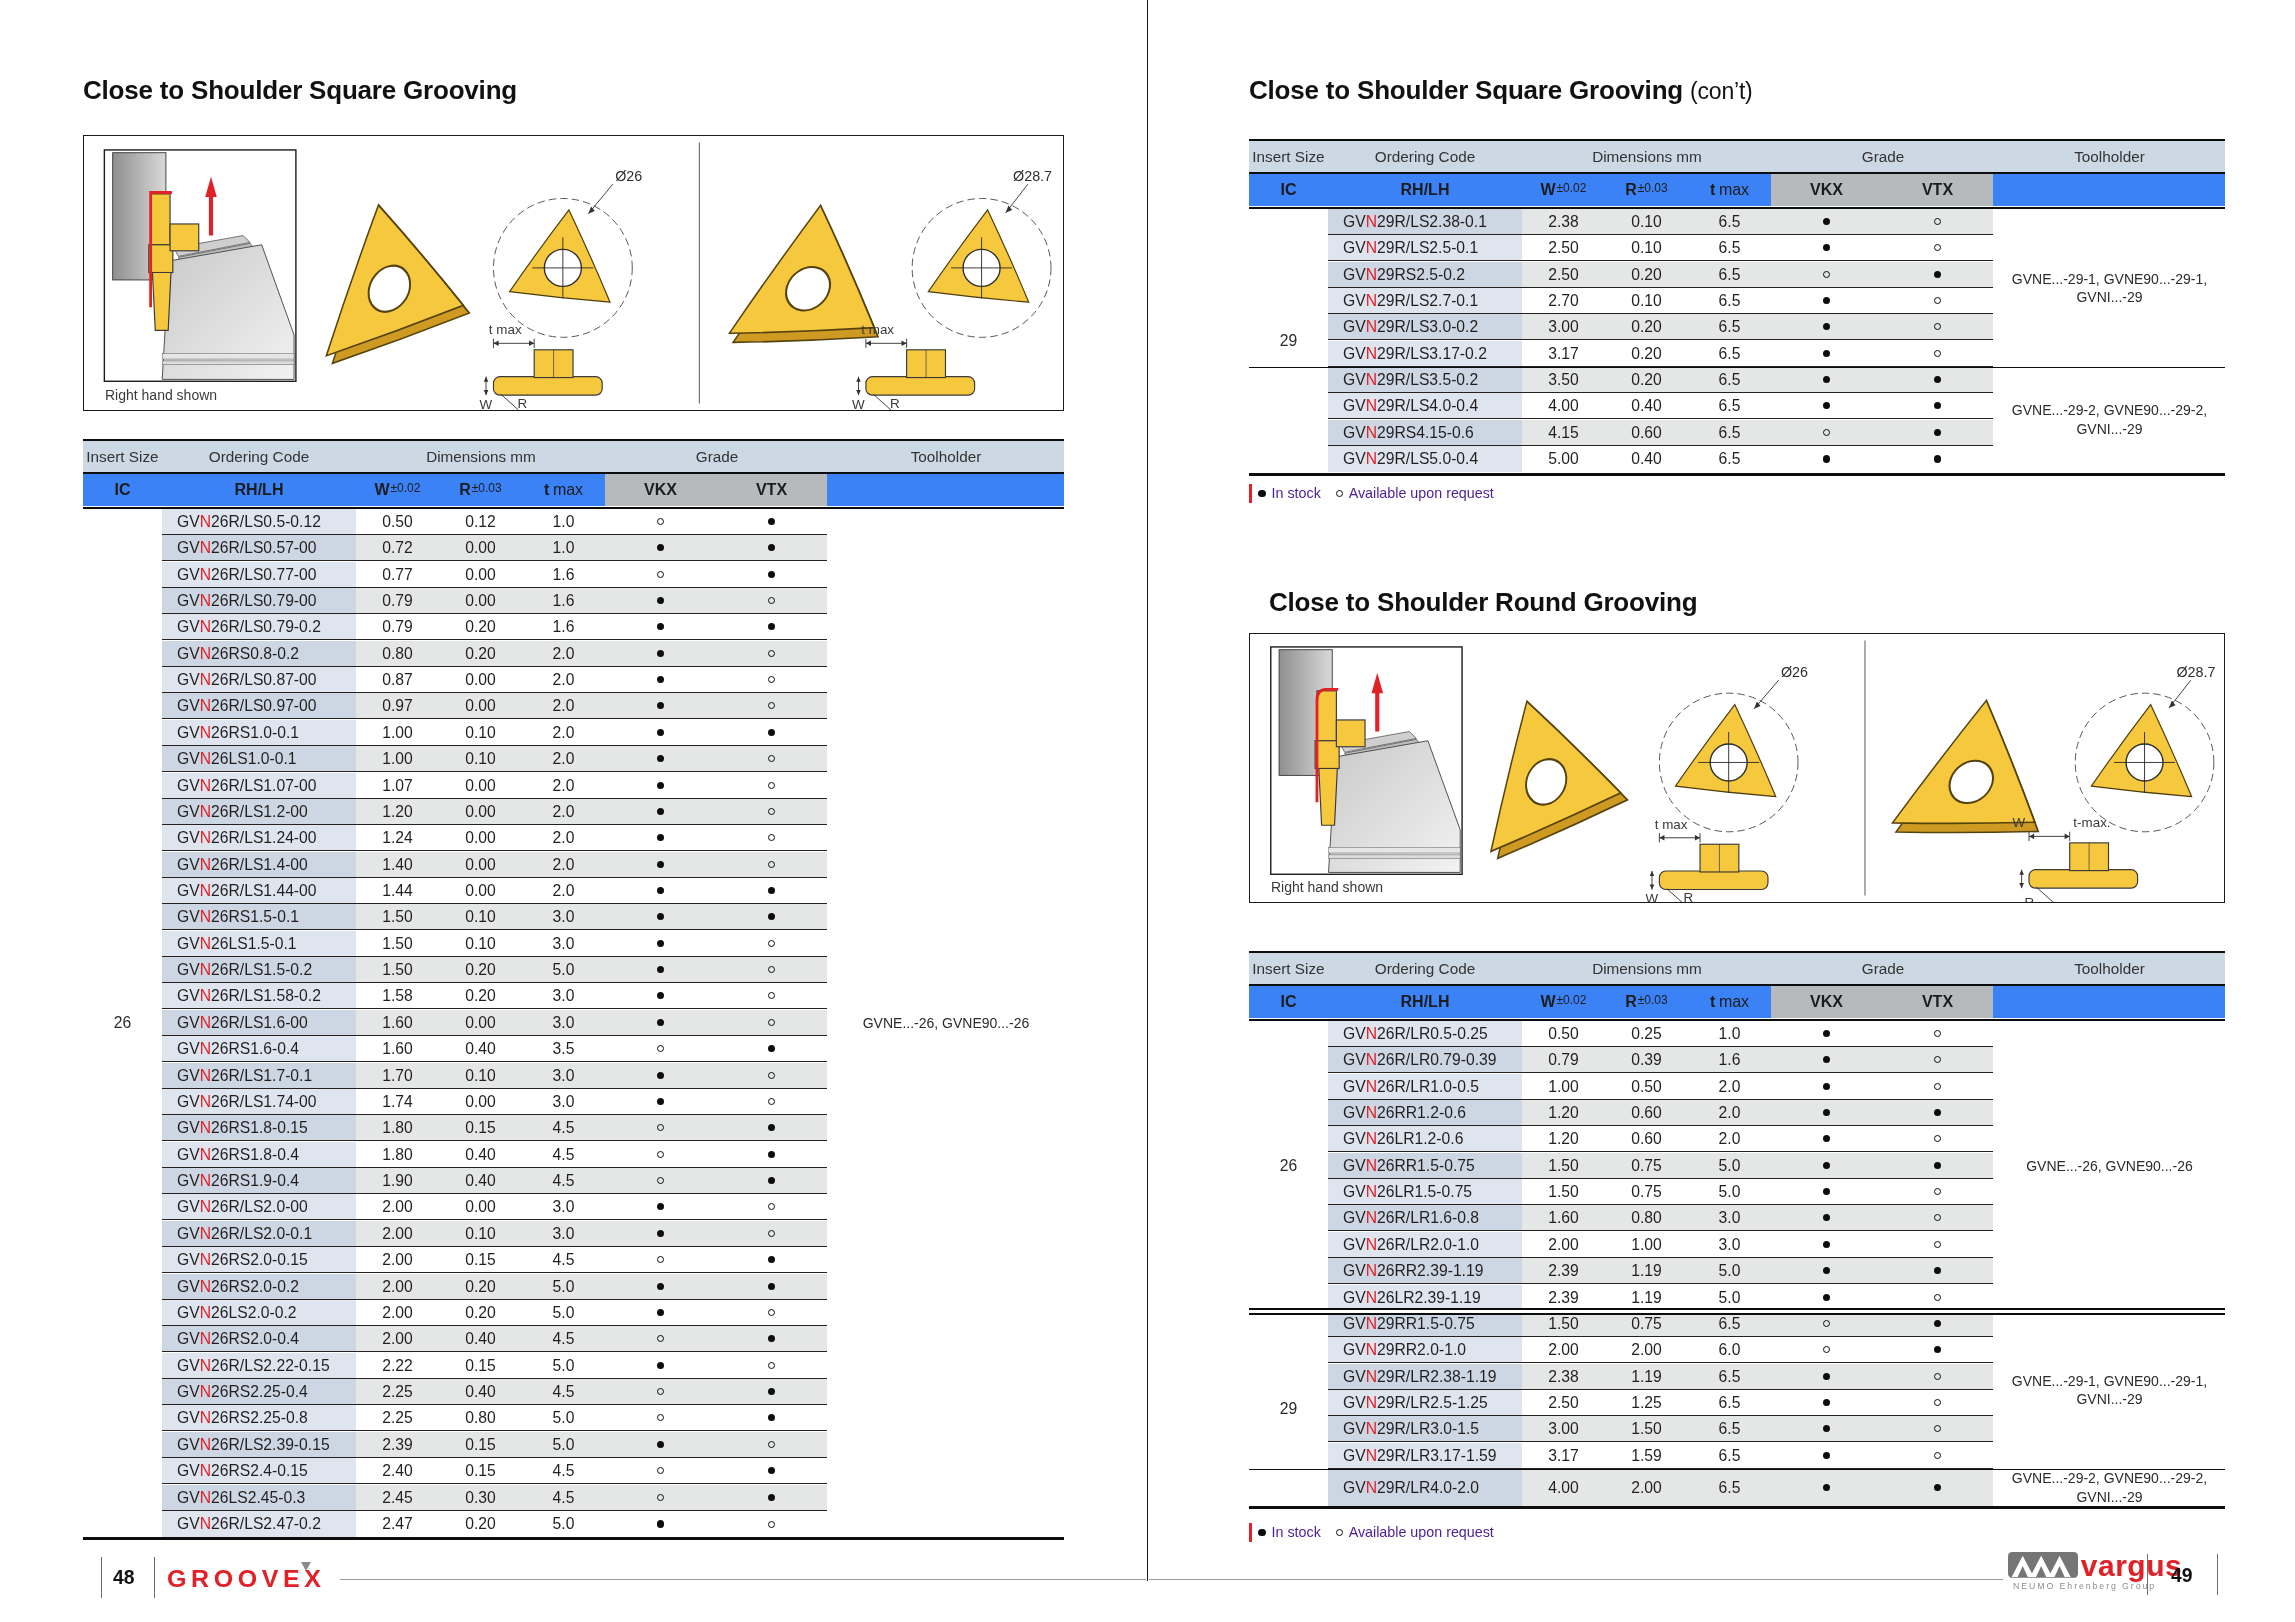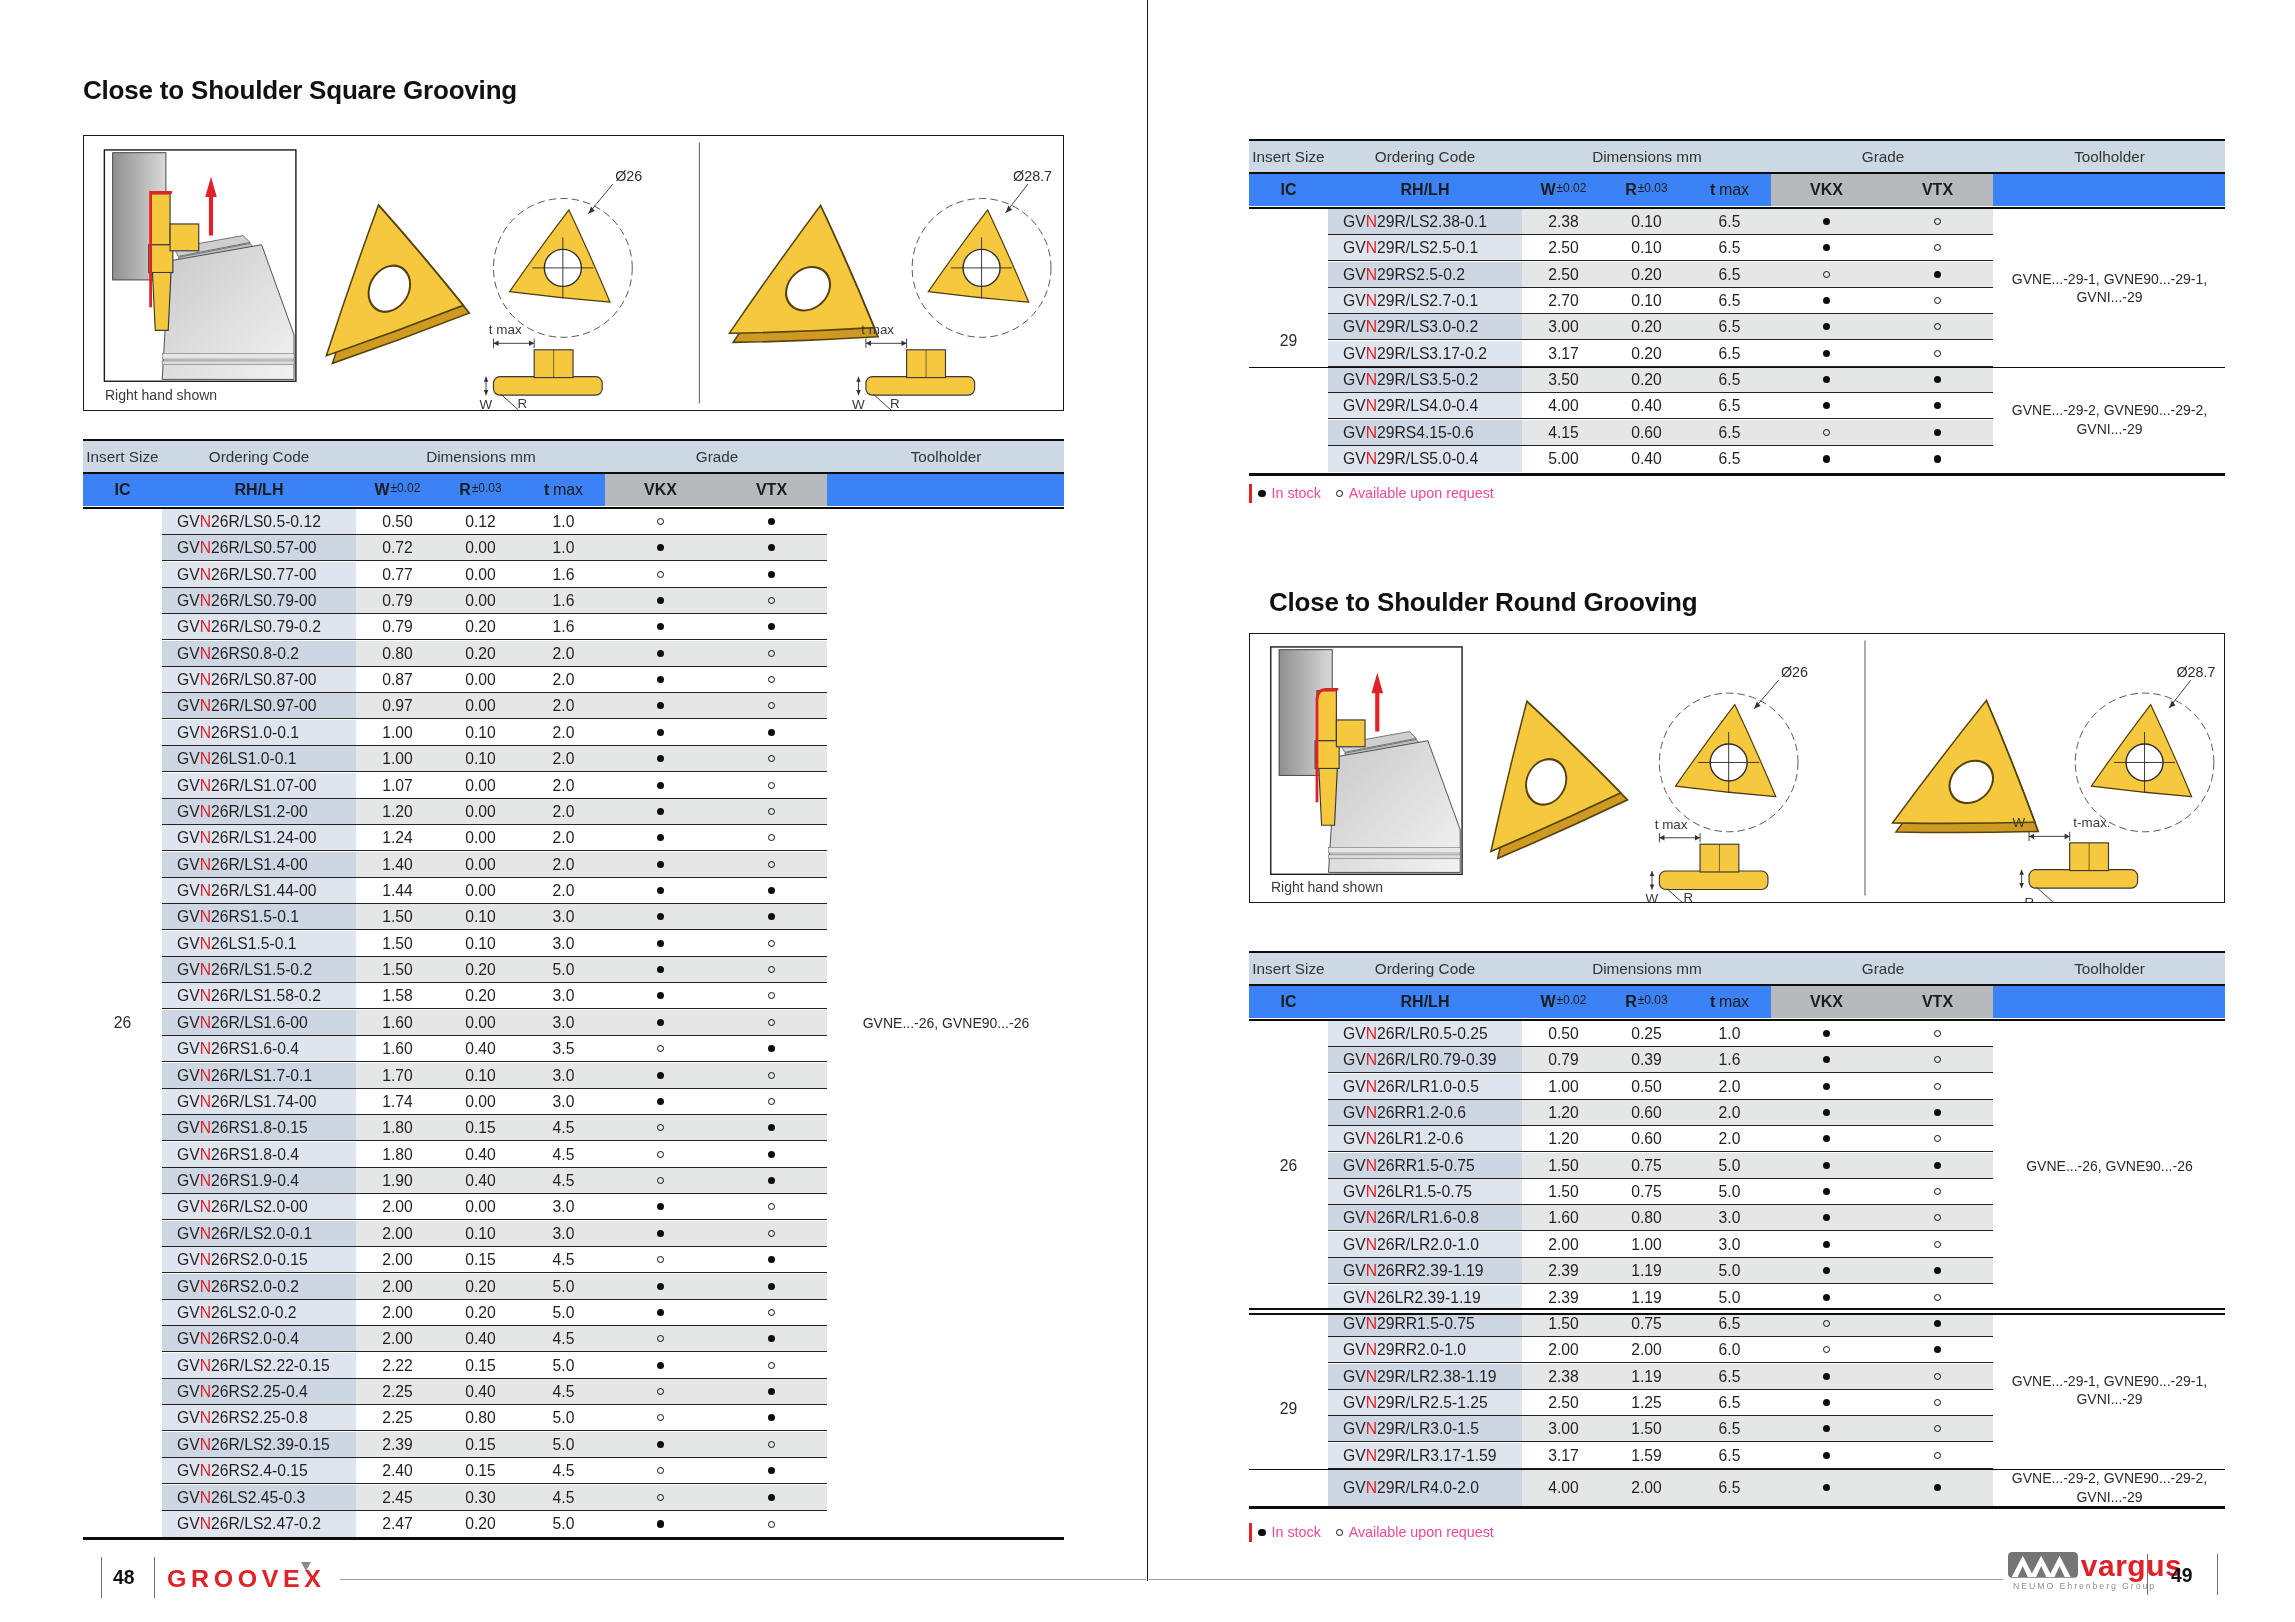--- a/index.html
+++ b/index.html
@@ -32,21 +32,21 @@
   .dot-f{width:7.4px;height:7.4px;border-radius:50%;background:#0d0d0d;}
   .dot-o{width:7px;height:7px;border-radius:50%;border:1.4px solid #0d0d0d;background:transparent;box-sizing:border-box;}
   .size-label,.th-label{position:absolute;display:flex;align-items:center;justify-content:center;
       font-size:15.7px;color:#2b2b2b;text-align:center;}
   .th-label{font-size:14px;line-height:18.5px;}
   .sep{position:absolute;left:0;width:100%;background:#0d0d0d;}
   .dsep{position:absolute;left:0;width:100%;background:#fff;}
   .dsep::before,.dsep::after{content:"";position:absolute;left:0;width:100%;height:1.9px;background:#0d0d0d;}
   .dsep::before{top:0;} .dsep::after{bottom:0;}
   
-  .legend{position:absolute;display:flex;align-items:center;gap:6px;font-size:14.3px;color:#ec4899;}
+  .legend{position:absolute;display:flex;align-items:center;gap:6px;font-size:14.3px;color:#4c1d95;}
   .legend .rbar{width:3.2px;height:18.5px;background:#e02128;}
   .legend .dot-f,.legend .dot-o{flex:0 0 auto;}
   .legend .gap{width:2.8px;}
   
   .f-rule{position:absolute;height:1.4px;background:#9b9b9b;}
   .f-vbar{position:absolute;width:1.4px;background:#6f6f6f;}
   .f-num{position:absolute;font-size:19.4px;font-weight:700;color:#111;}
   .groovex{position:absolute;font-size:25px;font-weight:800;letter-spacing:4.6px;color:#e02128;transform:scaleY(0.92);}
   .groovex-tri{position:absolute;width:0;height:0;border-left:5.1px solid transparent;border-right:5.1px solid transparent;border-top:9.3px solid #8a8a8a;}
   .vargus{position:absolute;display:flex;align-items:flex-end;gap:2.8px;}
@@ -895,20 +895,24 @@
       <div class="tbar" style="top: 1098px; height: 2.8px;"></div>
     </div>
 
   <div class="f-vbar" style="left:101px;top:1557px;height:41px;"></div>
   <div class="f-num" style="left:113px;top:1566px;">48</div>
   <div class="f-vbar" style="left:154px;top:1557px;height:41px;"></div>
   <div class="groovex" style="left:167px;top:1565px;">GROOVEX</div>
   <div class="groovex-tri" style="left:301px;top:1562px;"></div>
   <div class="f-rule" style="left:340px;top:1579px;width:806px;"></div>
 
+  <div class="abs title" style="left:1249px;top:75px;">
+    <span>Close to Shoulder Square Grooving</span>
+    <span class="suffix">(con’t)</span>
+  </div>
 
   <div id="tbl-cont" class="cat-table" style="left:1249px;top:139px;width:976px;height:336px;">
       <div class="tbar" style="top: 0px; height: 2.3px;"></div>
       <div class="trow thead1" style="top: 2.3px; height: 31px;">
         <div class="hcell" style="width: 79px;">Insert Size</div>
         <div class="hcell" style="width: 194px;">Ordering Code</div>
         <div class="hcell" style="width: 250px;">Dimensions mm</div>
         <div class="hcell" style="width: 222px;">Grade</div>
         <div class="hcell" style="width: 231px;">Toolholder</div>
       </div>

